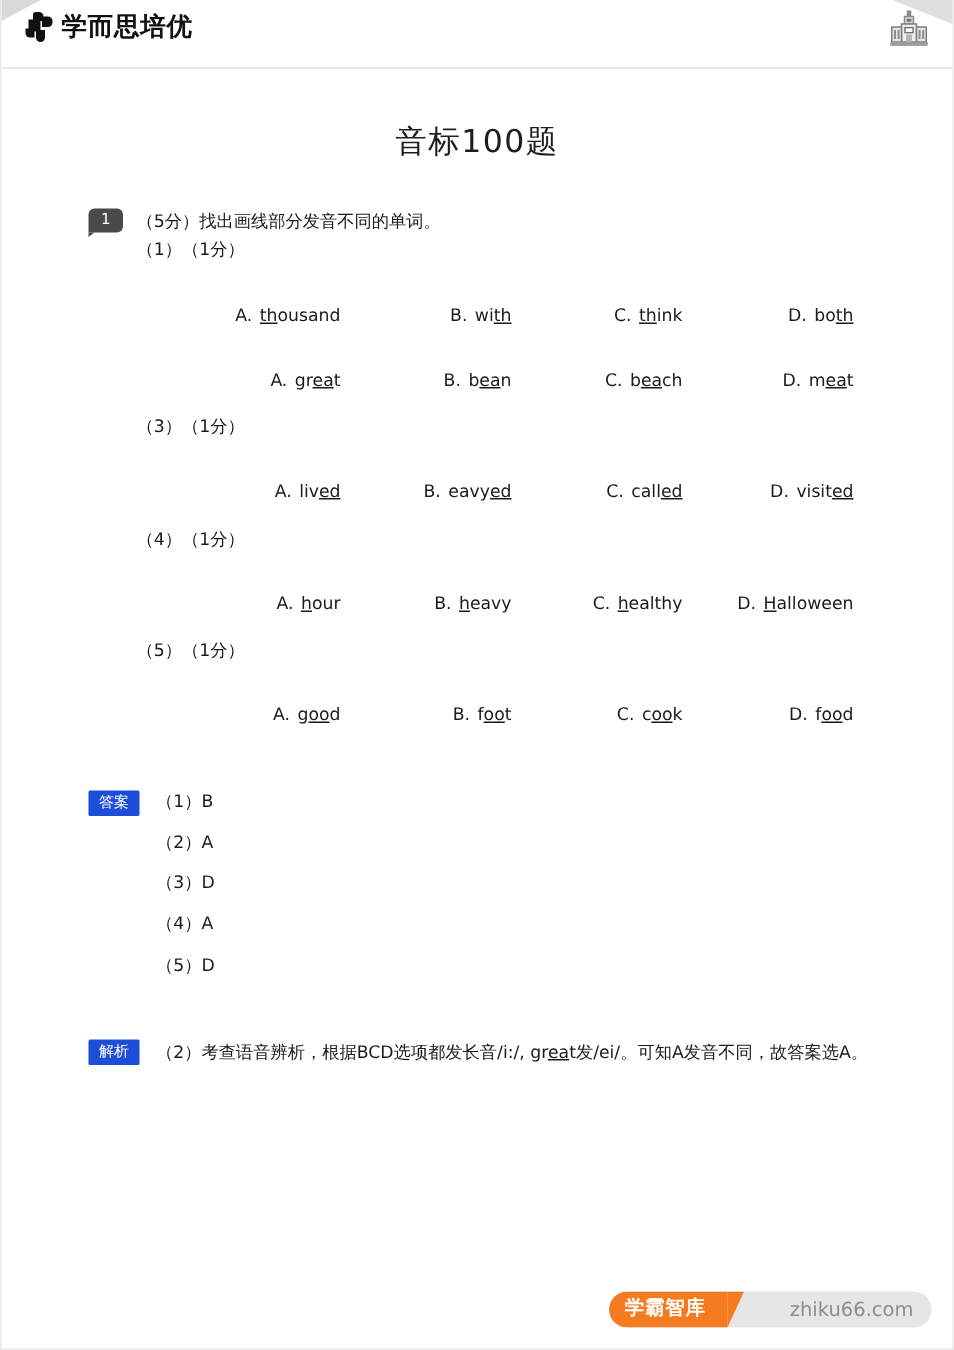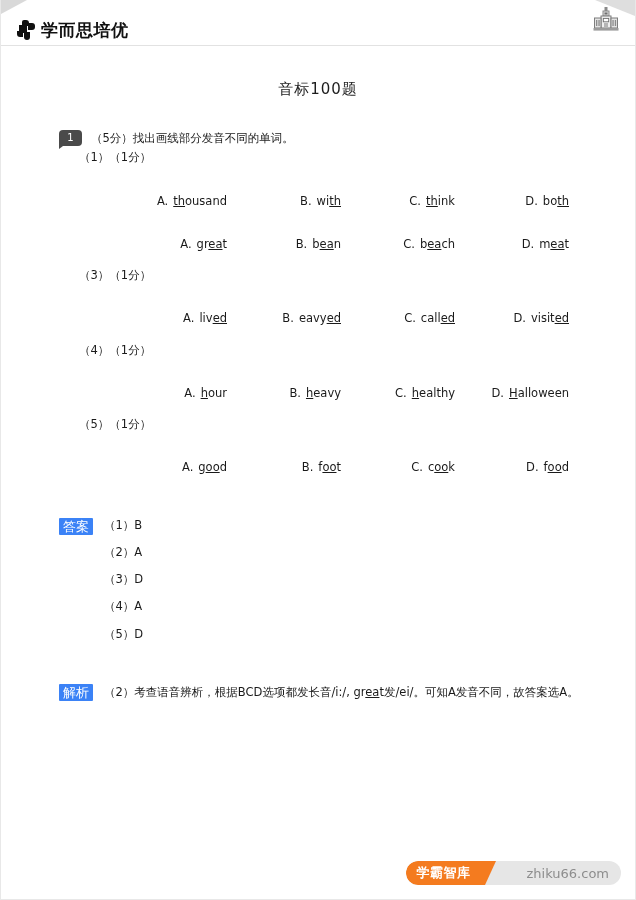--- a/index.html
+++ b/index.html
@@ -47,21 +47,21 @@
   .hdr-corner-r {
     position: absolute;
     right: 0; top: 0;
     width: 0; height: 0;
     border-right: 40px solid #bdbdbd;
     border-bottom: 16px solid transparent;
     opacity: .5;
   }
   .logo {
     position: absolute;
-    left: 16px; top: 20px;
+    left: 16px; top: 8px;
     display: flex;
     align-items: center;
     gap: 5px;
   }
   .logo-mark {
     width: 19px; height: 21px;
     position: relative;
     flex: none;
   }
   .logo-mark i {
@@ -85,21 +85,21 @@
   }
   .school-icon {
     position: absolute;
     right: 16px; top: 6px;
     width: 26px; height: 30px;
   }
 
   
   .doc-title {
     text-align: center;
-    font-size: 15px;
+    font-size: 21px;
     font-weight: 400;
     color: #1d1d1d;
     margin: 34px 0 0 0;
     letter-spacing: 1px;
     font-family: "DejaVu Sans", sans-serif;
   }
 
   
   .content {
     padding: 0 44px 0 58px;
@@ -138,21 +138,21 @@
     border-bottom: 3px solid transparent;
   }
   .q-stem {
     font-size: 11.5px;
     color: #1a1a1a;
     padding-top: 1px;
     font-family: "DejaVu Sans", sans-serif;
   }
 
   .sub-label {
-    margin-left: 20px;
+    margin-left: 32px;
     font-size: 11.5px;
     color: #1a1a1a;
     font-family: "DejaVu Sans", sans-serif;
     margin-top: 2px;
   }
 
   .opt-row {
     display: flex;
     margin: 26px 0 14px 0;
     padding-left: 54px;
@@ -172,23 +172,23 @@
   
   .sec {
     display: flex;
     align-items: flex-start;
     gap: 11px;
   }
   .sec-badge {
     flex: none;
     width: 34px;
     height: 17px;
-    background: #3b82f6;
+    background: #1d4ed8;
     color: #ffffff;
-    font-size: 13px;
+    font-size: 10px;
     line-height: 17px;
     text-align: center;
     border-radius: 1px;
     position: relative;
     top: 1px;
     font-family: "DejaVu Sans", sans-serif;
   }
   .sec-body { flex: 1 1 auto; }
   .ans-line {
     font-size: 11.5px;

